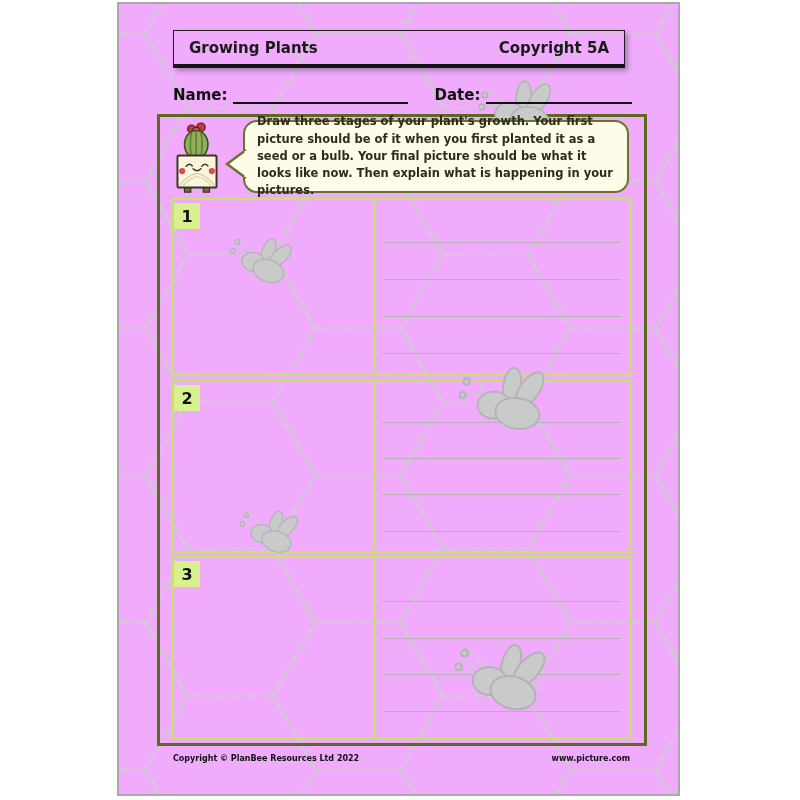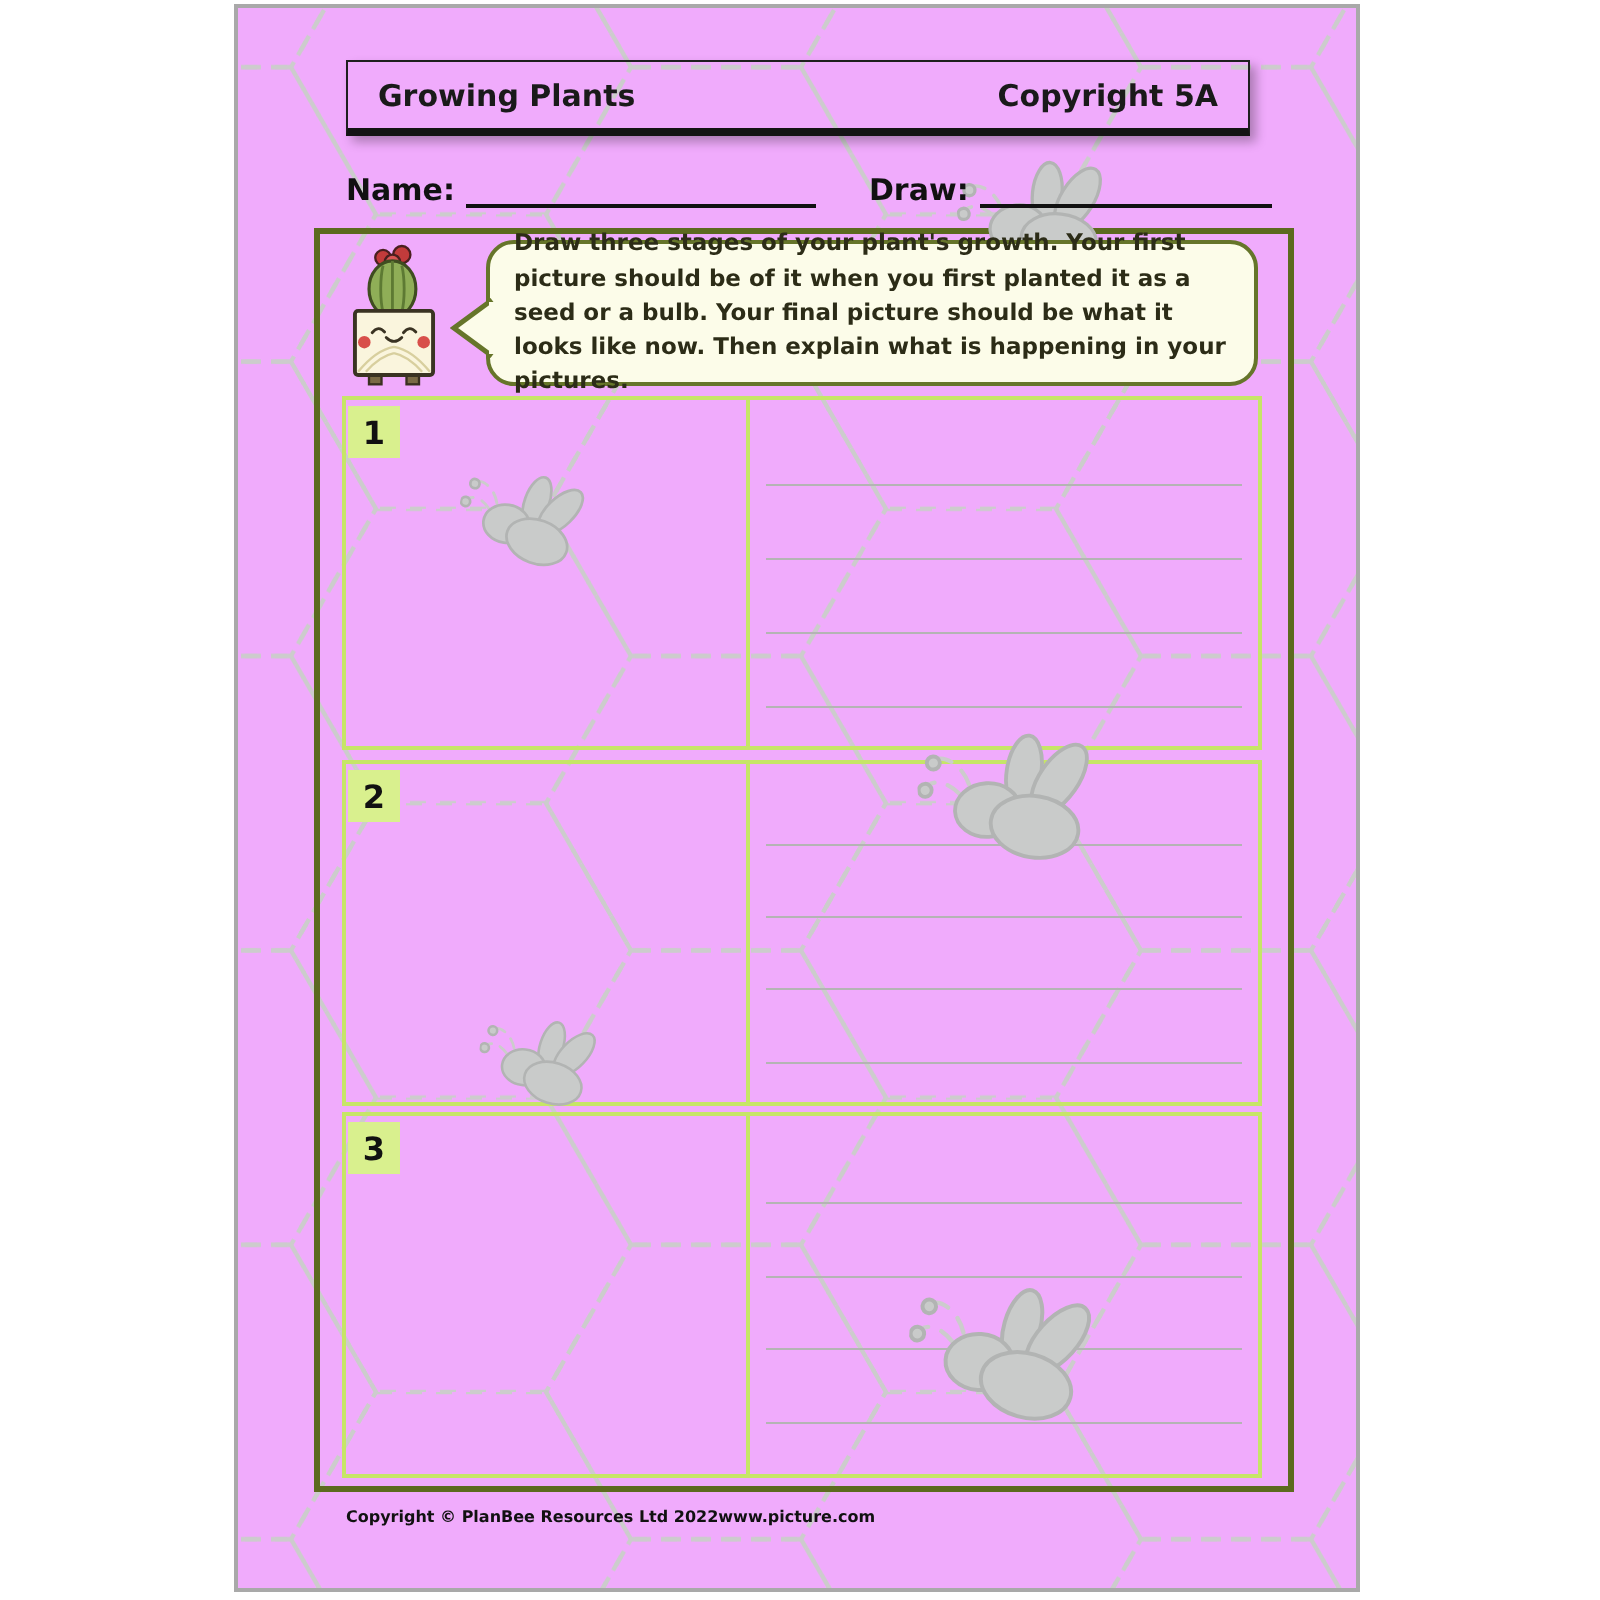--- a/index.html
+++ b/index.html
@@ -60,21 +60,21 @@
   }
   .draw-cell { position:absolute; left:0; top:0; bottom:0; width:200px; }
   .write-cell { position:absolute; left:202px; top:0; bottom:0; right:0; }
   .write-line { position:absolute; left:8px; right:8px; height:1px; background:#b4b4b4; }
 
   
   .bee { position:absolute; z-index:2; }
 
   
   .page-footer { position:absolute; left:54px; top:750px; width:457px; z-index:3;
-    display:flex; justify-content:flex-start; font-size:8px; font-weight:bold; color:#111; }
+    display:flex; justify-content:space-between; font-size:8px; font-weight:bold; color:#111; }
 </style>
 </head>
 <body>
 
 <div class="canvas">
   <div class="page">
 
     <svg class="hex-bg" width="563" height="794" aria-hidden="true">
       <defs>
         <path id="hexg" d="M-42.5,-73.6 L42.5,-73.6 L85,0 L42.5,73.6 L-42.5,73.6 L-85,0 Z"></path>
@@ -102,21 +102,21 @@
     </svg>
 
     <div class="header-box">
       <span>Growing Plants</span>
       <span>Copyright 5A</span>
     </div>
 
     <div class="name-date">
       <span class="nd-label">Name:</span>
       <span class="nd-line name"></span>
-      <span class="nd-label">Draw:</span>
+      <span class="nd-label">Date:</span>
       <span class="nd-line date"></span>
     </div>
 
     <svg class="bee" style="left:360px; top:76px; width:82px; height:59px; transform:rotate(-6deg);" viewBox="0 0 100 72">
         <use href="#bee"></use>
       </svg>
 
     <div class="main-box"></div>
 
     <svg class="cactus" viewBox="0 0 64 92">

